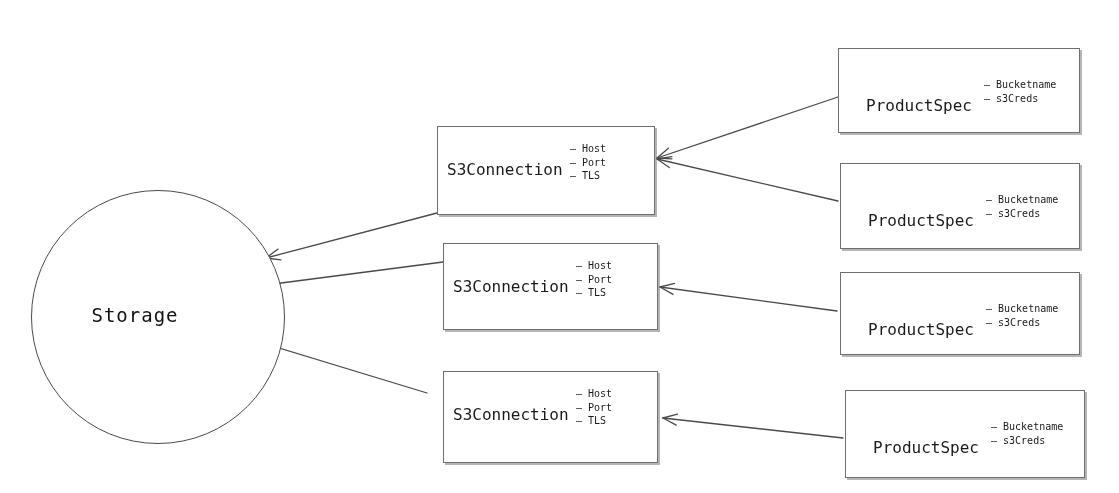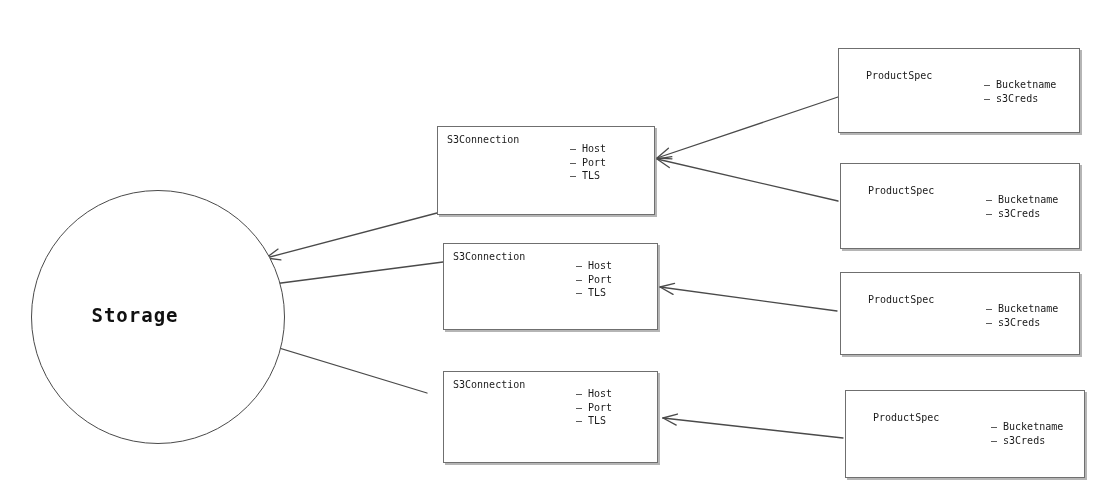--- a/index.html
+++ b/index.html
@@ -25,24 +25,25 @@
   }
   .node-box {
     position: absolute;
     box-sizing: border-box;
     background: #ffffff;
     border: 1px solid #6f6f6f;
     box-shadow: 2px 2px 0 rgba(120,120,120,0.55);
   }
   .node-title {
     position: absolute;
-    font-size: 10px;
+    font-size: 16px;
     color: #1a1a1a;
     letter-spacing: 0px;
     white-space: nowrap;
+    margin-top: 26px;
   }
   .attr-list {
     position: absolute;
     font-size: 10px;
     color: #1a1a1a;
     line-height: 13.6px;
     white-space: nowrap;
   }
   .attr-item {
     white-space: nowrap;
@@ -88,21 +89,21 @@
         <line x1="837" y1="311" x2="660" y2="287"></line>
         <line x1="660" y1="287" x2="674.5512273480343" y2="283.3583269413885"></line>
         <line x1="660" y1="287" x2="673.056080248492" y2="294.3850368005134"></line>
         <line x1="843" y1="438" x2="663" y2="418"></line>
         <line x1="663" y1="418" x2="677.4591898463366" y2="414.0085304726708"></line>
         <line x1="663" y1="418" x2="676.2303504416464" y2="425.0680851148828"></line>
       </g>
   </svg>
 
   <div class="circle-node" style="left: 31px; top: 190px; width: 254px; height: 254px;"></div>
-  <div class="circle-label" style="left: 31px; top: 304px; width: 208px; font-weight: bold;">Storage</div>
+  <div class="circle-label" style="left: 31px; top: 304px; width: 208px;">Storage</div>
 
   <div id="nodes">
       <div class="node-box" style="left: 437px; top: 126px; width: 218px; height: 89px;"></div>
       <div class="node-title" style="left: 447px; top: 134px;">S3Connection</div>
       <div class="attr-list" style="left: 570px; top: 142px;">
         <div class="attr-item">– Host</div>
         <div class="attr-item">– Port</div>
         <div class="attr-item">– TLS</div>
       </div>
       <div class="node-box" style="left: 443px; top: 243px; width: 215px; height: 87px;"></div>

